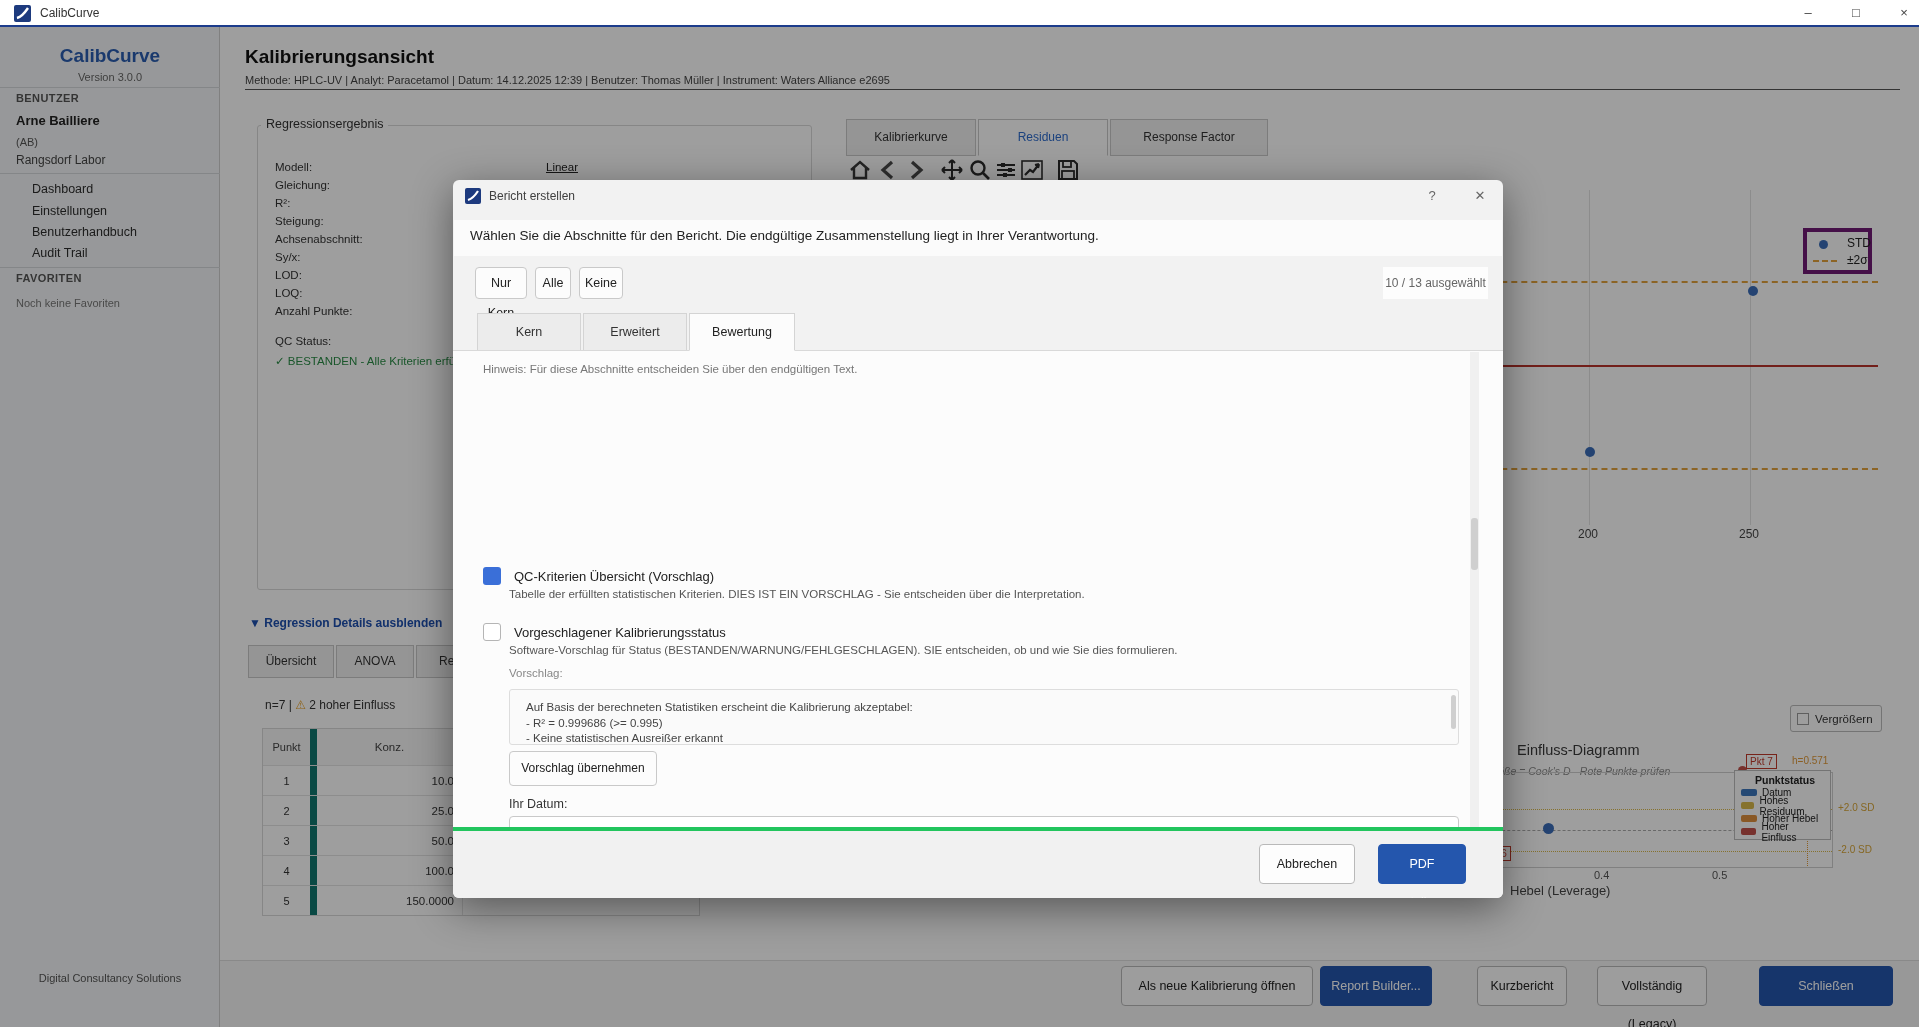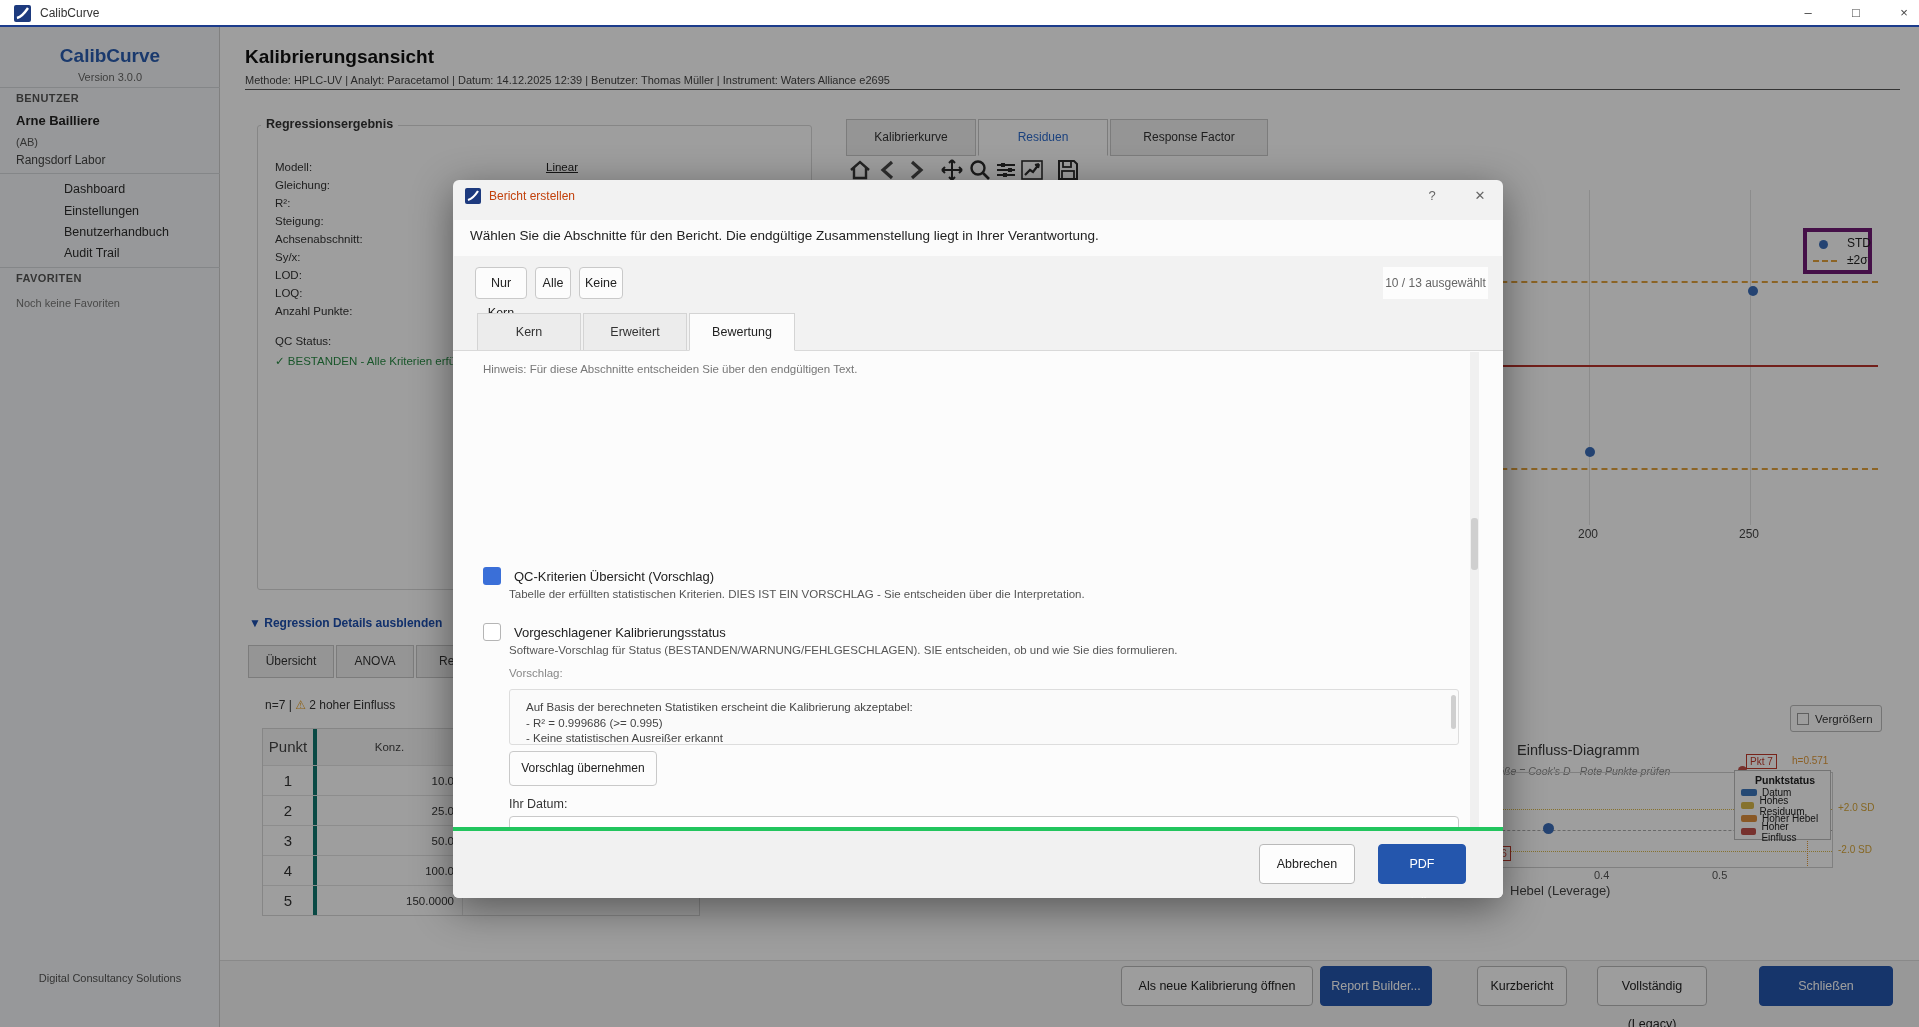--- a/index.html
+++ b/index.html
@@ -9,42 +9,42 @@
   
   .titlebar{left:0;top:0;width:1919px;height:27px;background:#ffffff;border-bottom:2px solid #1c3c8c;z-index:10;}
   .titlebar .appname{left:40px;top:6px;font-size:12px;color:#333;}
   .winbtn{top:3px;width:26px;height:20px;text-align:center;font-size:13px;color:#444;line-height:20px;}
   
   .sidebar{left:0;top:27px;width:220px;height:1000px;background:#f4f6f8;border-right:1px solid #cfcfcf;}
   .brand{left:0;top:18px;width:220px;text-align:center;font-size:19px;font-weight:bold;color:#2a5db0;}
   .version{left:0;top:44px;width:220px;text-align:center;font-size:11px;color:#666;}
   .sdiv{left:0;width:220px;border-top:1px solid #d5d8db;}
   .sect{left:16px;font-size:11px;font-weight:bold;color:#555;letter-spacing:.4px;}
-  .navitem{left:0;width:220px;padding-left:40px;font-size:12.5px;color:#2d2d2d;height:21px;line-height:21px;margin-left:24px;}
+  .navitem{left:0;width:220px;padding-left:32px;font-size:12.5px;color:#2d2d2d;height:21px;line-height:21px;}
   .sfoot{left:20px;top:945px;width:180px;text-align:center;font-size:11px;color:#555;}
   
   .pagetitle{left:245px;top:46px;font-size:19px;font-weight:bold;color:#111;}
   .meta{left:245px;top:74px;font-size:11px;color:#444;}
   .hrule{left:245px;top:89px;width:1655px;border-top:1px solid #555;}
   
   .fieldset{left:257px;top:125px;width:555px;height:465px;border:1px solid #d8d8d8;border-radius:3px;}
-  .legend{left:261px;top:117px;background:#fff;padding:0 5px;font-size:12.5px;color:#333;font-weight:bold;}
+  .legend{left:261px;top:117px;background:#fff;padding:0 5px;font-size:12.5px;color:#333;}
   .rlabel{left:275px;font-size:11.5px;color:#333;}
   .rvalue{left:546px;font-size:11.5px;color:#222;}
   .qcgreen{left:275px;top:354px;font-size:11.5px;color:#2a8c46;}
   .toggle{left:249px;top:616px;font-size:12px;font-weight:bold;color:#1d4fae;}
   
   .dtab{top:645px;height:33px;background:#f1f1f1;border:1px solid #c9c9c9;font-size:12px;color:#333;line-height:31px;text-align:center;}
   .dtab.clip{text-align:left;padding-left:22px;}
   .summary{left:265px;top:698px;font-size:12px;color:#333;}
   .warn{color:#e69c1f;}
   .tbl{left:262px;top:728px;width:438px;border:1px solid #d9d9d9;background:#fff;}
   .trow{display:flex;height:30px;border-top:1px solid #e4e4e4;}
   .trow.head{height:36px;border-top:none;background:#f7f7f7;}
-  .tc1{width:54px;text-align:center;font-size:15px;color:#333;line-height:30px;border-right:4px solid #0f766e;}
+  .tc1{width:54px;text-align:center;font-size:11px;color:#333;line-height:30px;border-right:7px solid #0f766e;}
   .tc2{width:146px;text-align:right;padding-right:8px;font-size:11.5px;color:#333;line-height:30px;border-right:1px solid #e4e4e4;}
   .head .tc1,.head .tc2{line-height:36px;color:#444;}
   .head .tc2{text-align:center;padding-right:0;}
   
   .ptab{top:119px;height:37px;background:#f0f0f0;border:1px solid #c9c9c9;font-size:12px;color:#333;line-height:35px;text-align:center;}
   .ptab.active{background:#fff;color:#2d6bcc;border-bottom-color:#fff;}
   .ticon{top:158px;width:24px;height:24px;}
   
   .vgrid{top:190px;height:335px;border-left:1px solid #e3e3e3;}
   .dashline{border-top:2px dashed #e2a23c;}
@@ -73,21 +73,21 @@
   .zoombox .sq{width:12px;height:12px;border:1px solid #999;background:#fff;margin-right:6px;}
   .zoombox span{font-size:11.5px;color:#333;}
   
   .footbar{left:220px;top:960px;width:1699px;height:67px;background:#f6f6f6;border-top:1px solid #ddd;}
   .fbtn{top:966px;height:40px;background:#fdfdfd;border:1px solid #b9b9b9;border-radius:4px;font-size:12.5px;color:#222;text-align:center;line-height:38px;}
   .fbtn.blue{background:#2456ad;border-color:#2456ad;color:#fff;}
   
   .dim{left:0;top:27px;width:1919px;height:1000px;background:rgba(0,0,0,0.38);z-index:40;pointer-events:none;}
   
   .modal{left:453px;top:180px;width:1050px;height:718px;background:#f2f2f2;border-radius:6px;box-shadow:0 10px 40px rgba(0,0,0,.45);z-index:60;overflow:hidden;}
-  .mtitle{left:36px;top:9px;font-size:12px;color:#c2410c;}
+  .mtitle{left:36px;top:9px;font-size:12px;color:#404040;}
   .mctl{top:6px;width:22px;height:20px;text-align:center;font-size:13px;color:#666;line-height:20px;}
   .instr{left:17px;top:48px;font-size:13.5px;color:#222;}
   .qbtn{top:87px;height:32px;background:#fcfcfc;border:1px solid #c9c9c9;border-radius:4px;font-size:12.5px;color:#222;text-align:center;line-height:30px;}
   .count{left:930px;top:87px;width:105px;height:32px;background:#fdfdfd;font-size:12px;color:#666;text-align:center;line-height:32px;}
   .mtab{top:133px;height:38px;background:#ececec;border:1px solid #d4d4d4;font-size:12.5px;color:#333;text-align:center;line-height:36px;}
   .mtab.active{background:#fcfcfc;color:#222;border-bottom-color:#fcfcfc;z-index:2;}
   .mcontent{left:0;top:170px;width:1050px;height:477px;background:#fcfcfc;border-top:1px solid #d9d9d9;overflow:hidden;}
   .hint{left:30px;top:12px;font-size:11.5px;color:#777;}
   .cb{width:18px;height:18px;border-radius:3px;}
   .cb.on{background:#3a6fd8;}

